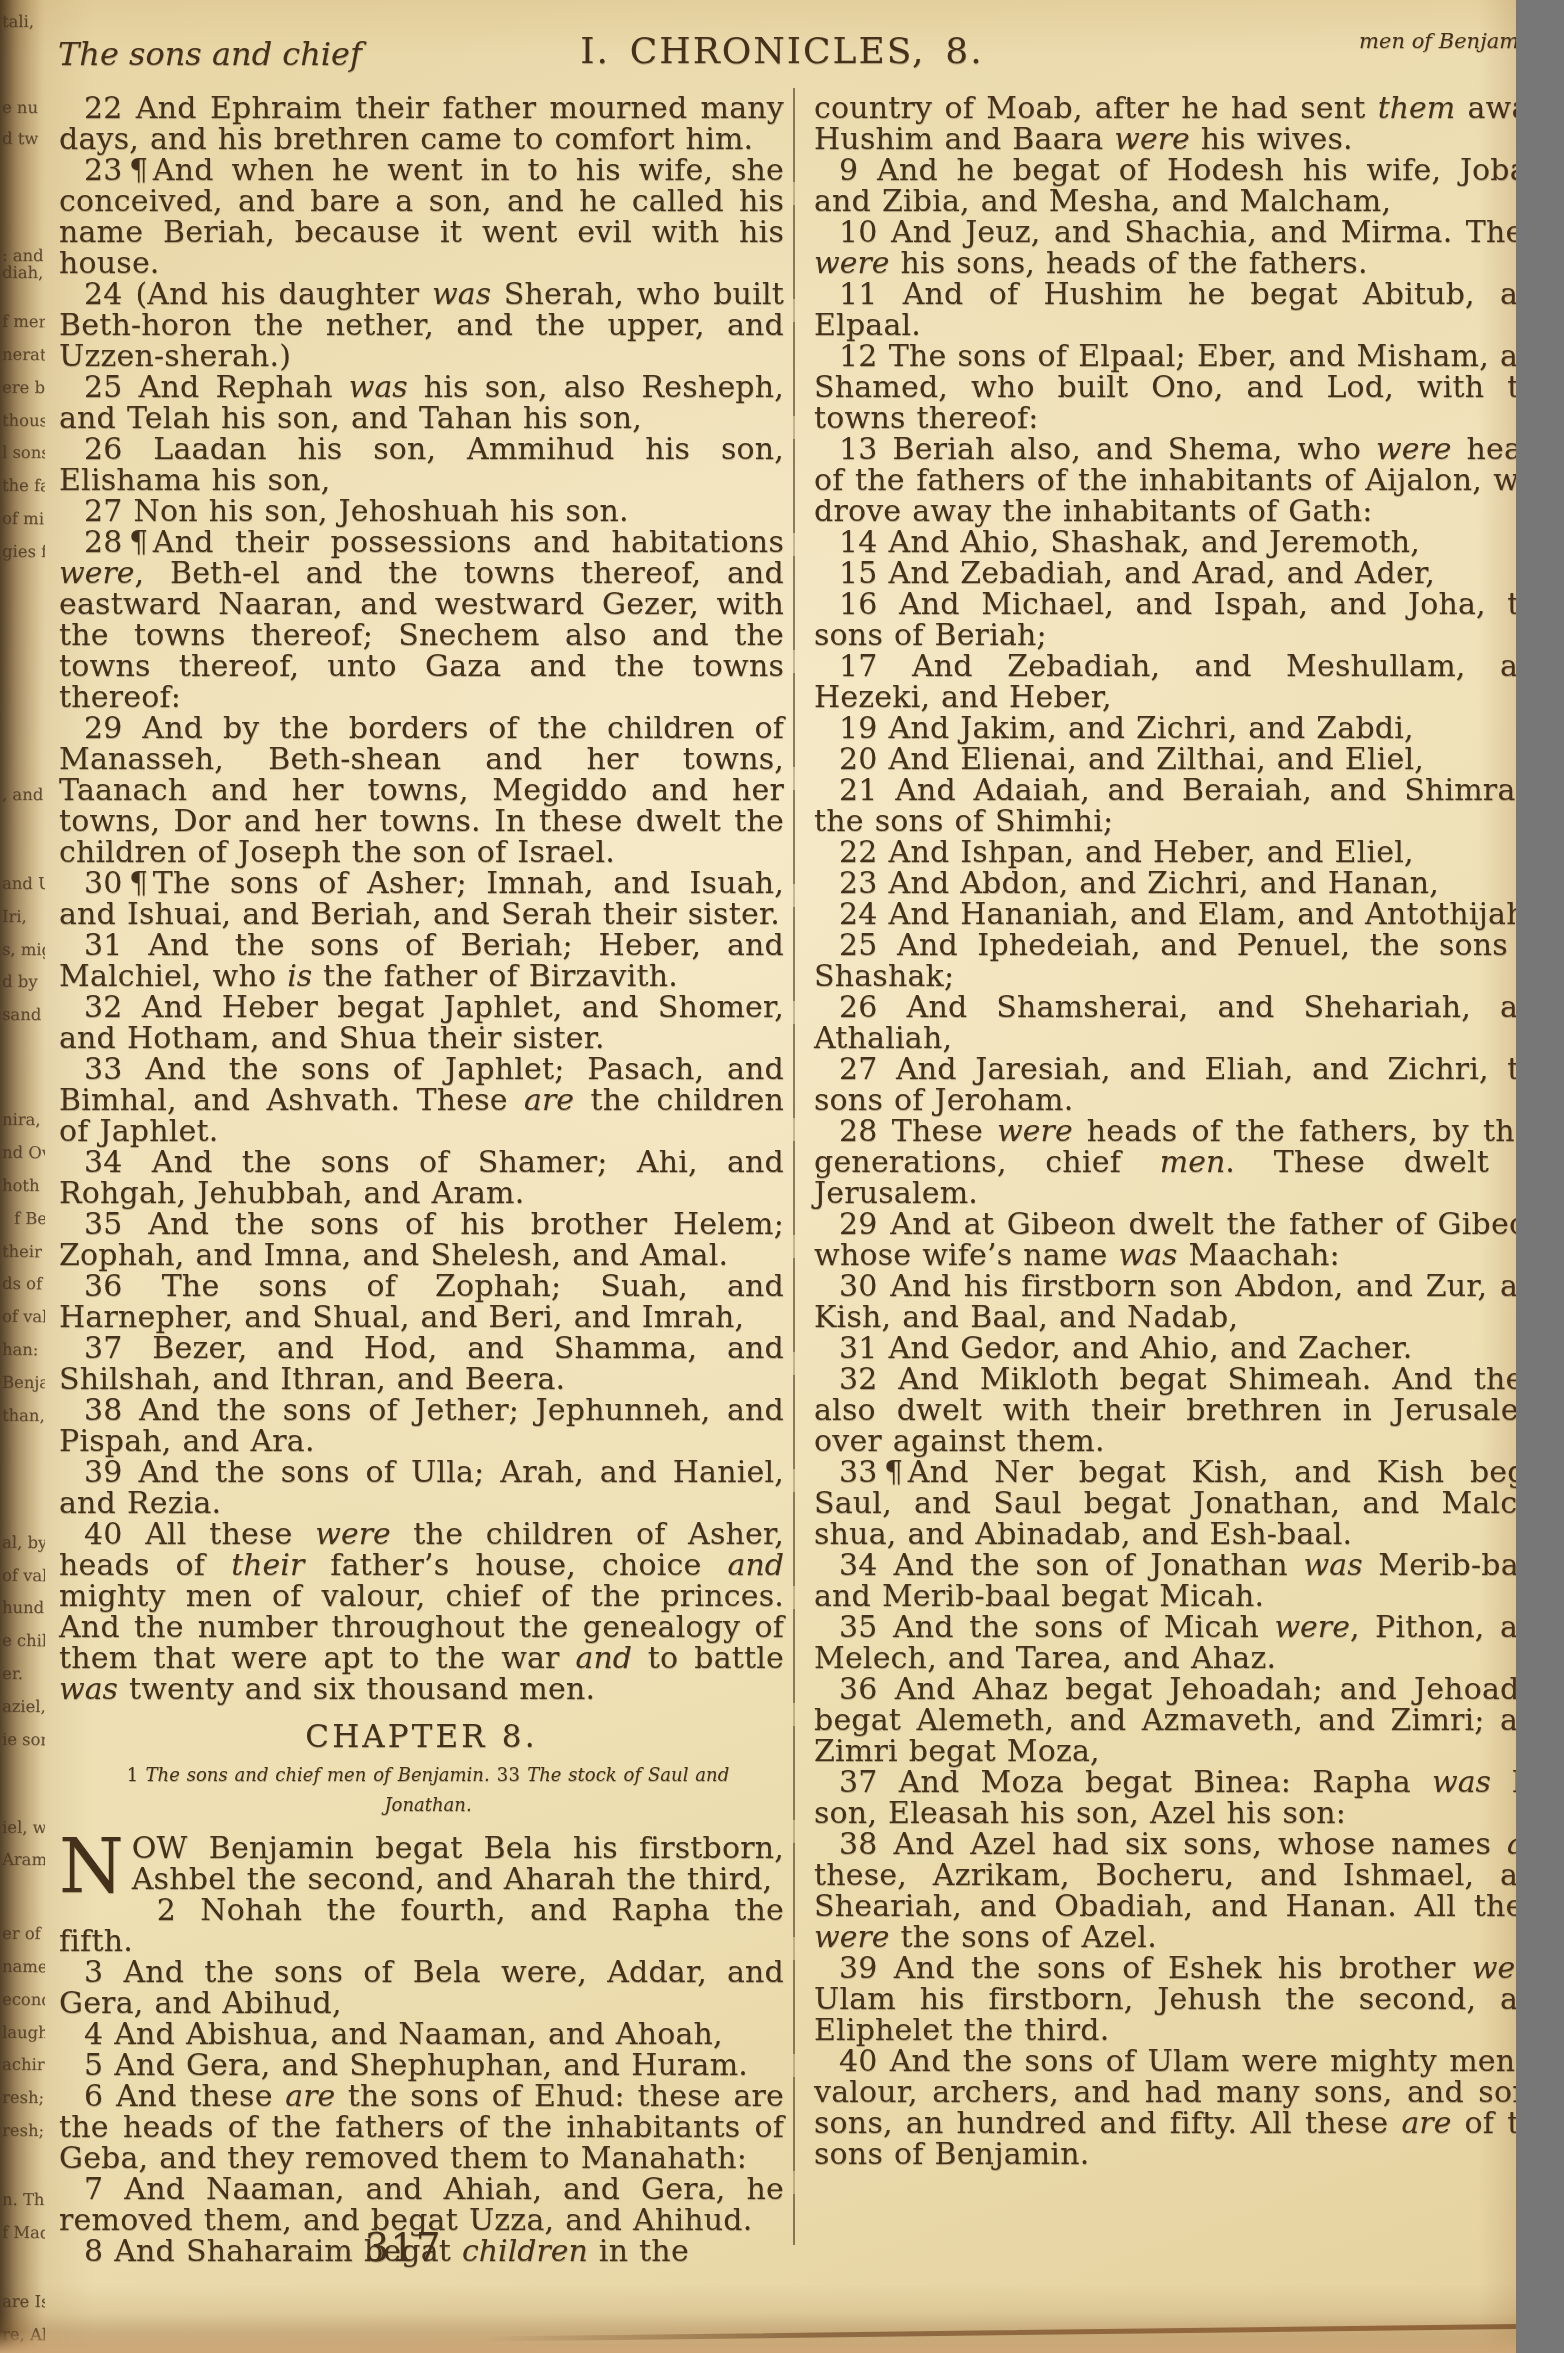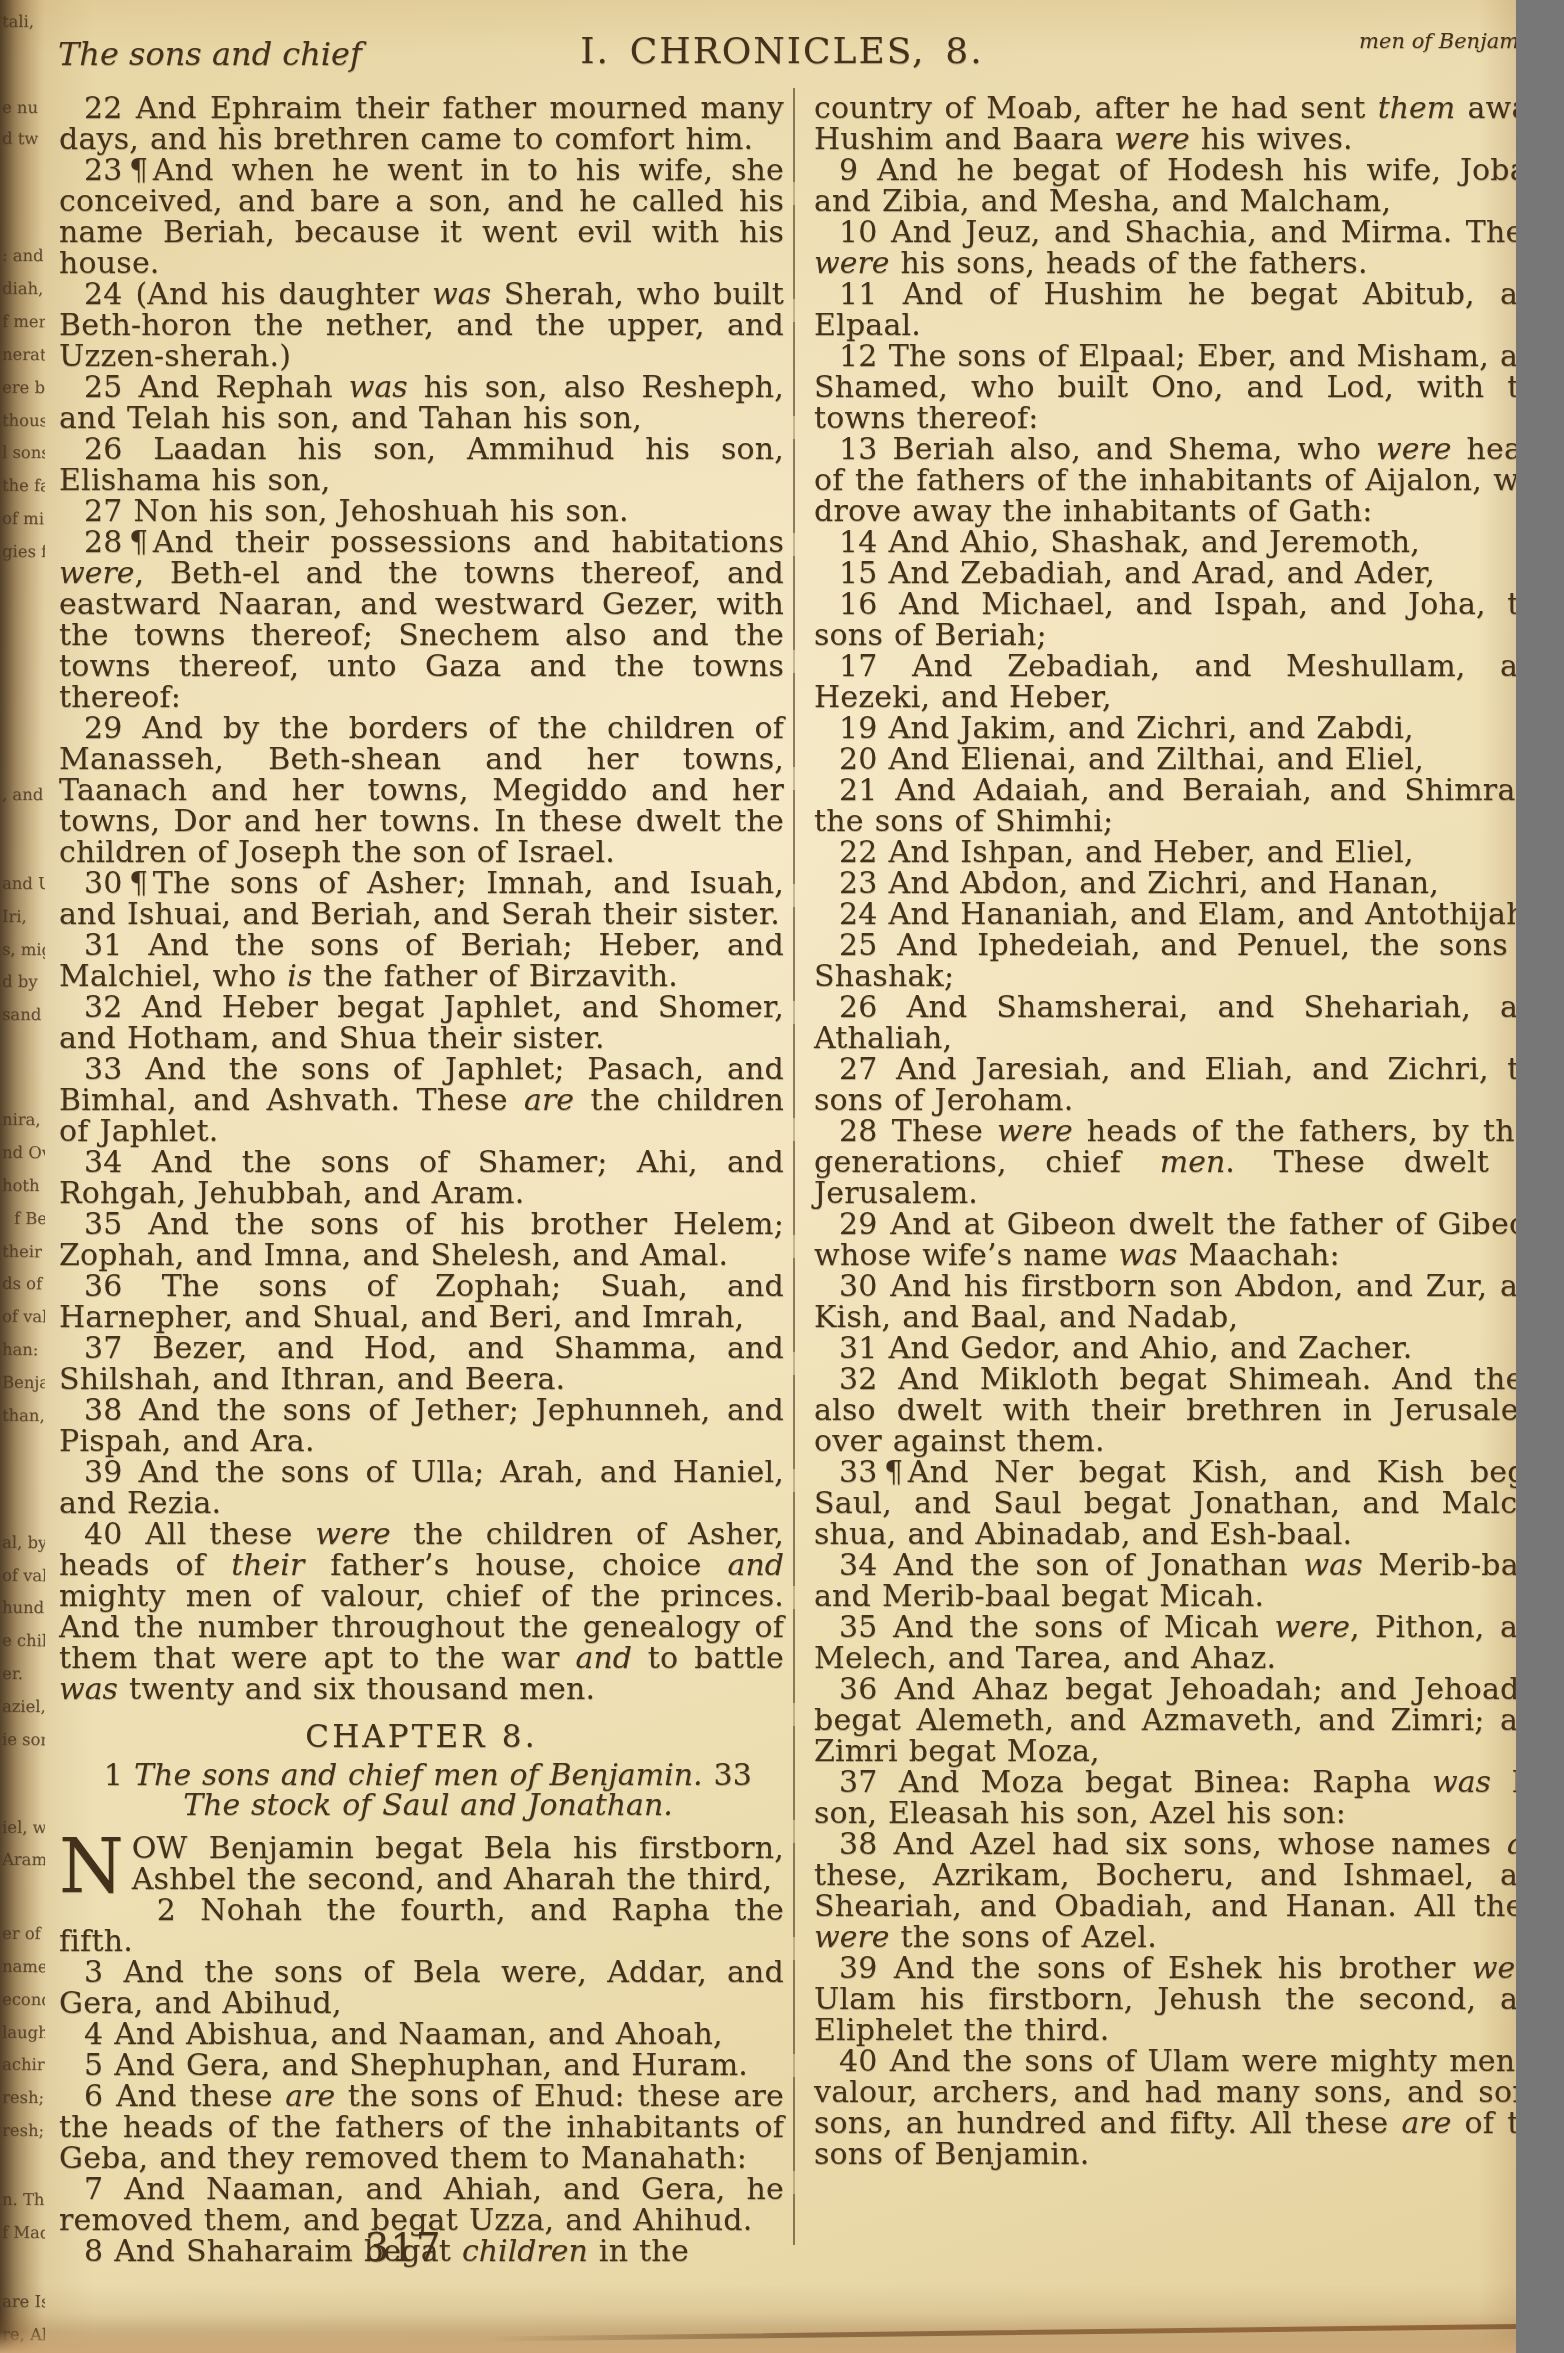--- a/index.html
+++ b/index.html
@@ -49,21 +49,21 @@
   .col-left  { left:59px;  width:725px; }
   .col-right { left:814px; width:743px; }
   .col p.verse { margin:0; text-indent:25px; }
   .col p.cont  { text-indent:0; }
   .col i { font-style:italic; letter-spacing:0; }
   .pilcrow { padding:0 4.7px 0 6.3px; }
 
   .chap-title { margin:17px 0 7.8px 0; text-align:center; text-indent:0;
                 font-size:31px; letter-spacing:3.1px; }
   .chap-arg   { margin:0 31px 12.5px 44px; text-align:center; text-indent:0;
-                font-size:30px; line-height:30px; }
+                font-size:18px; line-height:30px; }
   .chap-arg i { font-style:italic; }
 
   .initial { float:left; font-size:74px; line-height:58px; padding:4.7px 7.8px 0 0; }
 
   .page-number { position:absolute; left:403px; top:2225px; transform:translateX(-50%);
                  font-size:39px; letter-spacing:0.8px; }
 
   
   .bottom-edge {
     position:absolute; left:0; right:0; bottom:0; height:41px;
@@ -79,21 +79,21 @@
 <body>
 
 <div class="stage" style="--ink: #44301b;">
 
   <div class="spine">
     <div id="spine-frags">
         <div class="spine-frag" style="top: 12.5px;">tali,</div>
         <div class="spine-frag" style="top: 99px;">e nu</div>
         <div class="spine-frag" style="top: 130px;">d tw</div>
         <div class="spine-frag" style="top: 247px;">: and</div>
-        <div class="spine-frag" style="top: 280px;">diah,</div>
+        <div class="spine-frag" style="top: 264px;">diah,</div>
         <div class="spine-frag" style="top: 313px;">f men</div>
         <div class="spine-frag" style="top: 346px;">nerati</div>
         <div class="spine-frag" style="top: 379px;">ere ba</div>
         <div class="spine-frag" style="top: 412px;">thous</div>
         <div class="spine-frag" style="top: 444px;">l sons</div>
         <div class="spine-frag" style="top: 477px;">the fa</div>
         <div class="spine-frag" style="top: 510px;">of mi</div>
         <div class="spine-frag" style="top: 543px;">gies fo</div>
         <div class="spine-frag" style="top: 786px;">, and</div>
         <div class="spine-frag" style="top: 875px;">and U</div>

